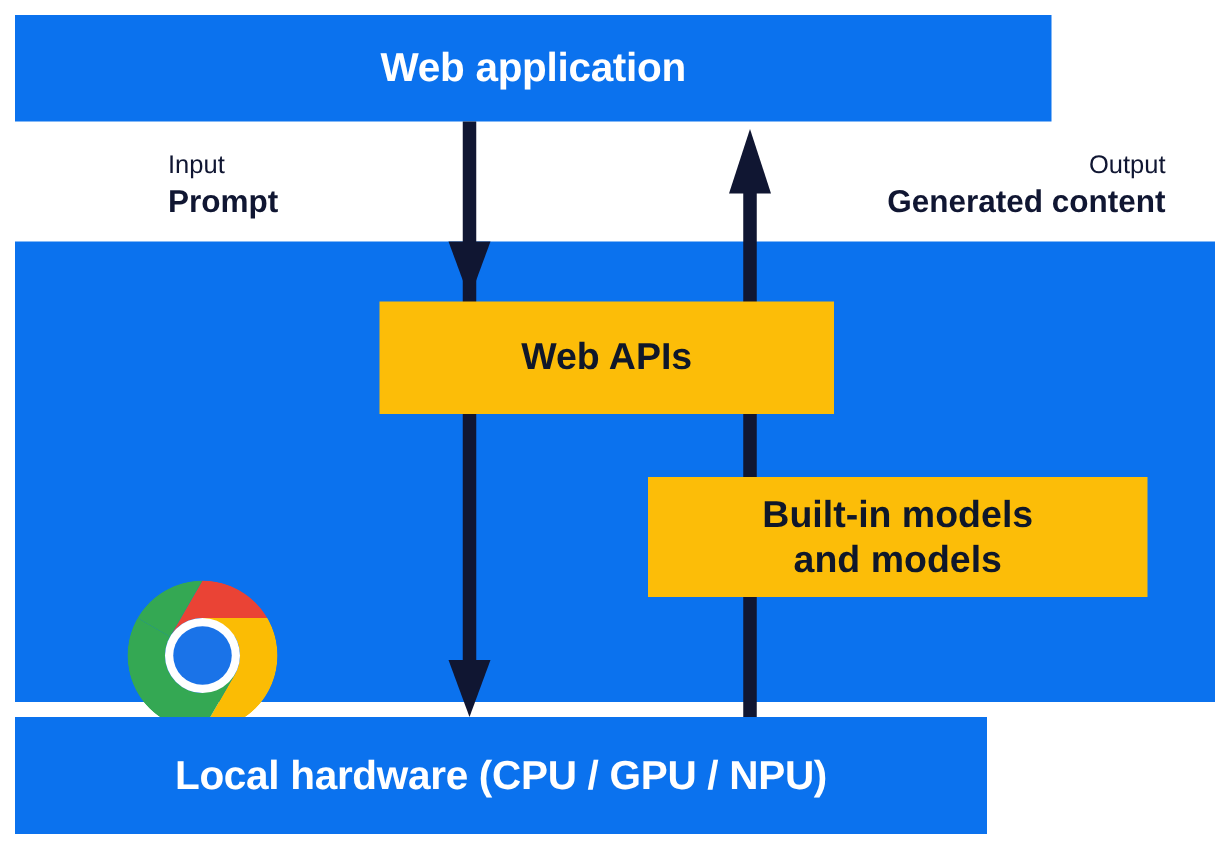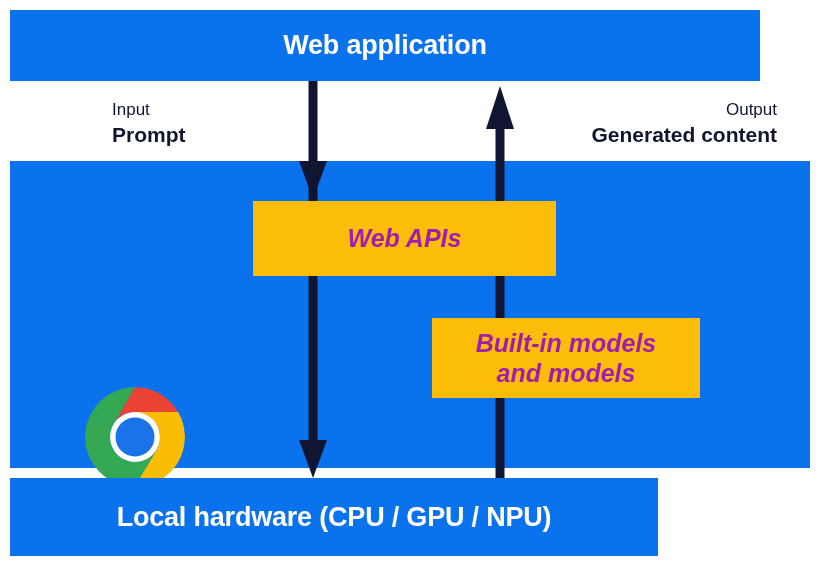--- a/index.html
+++ b/index.html
@@ -22,21 +22,21 @@
   .band {
     position: absolute;
     background: #0B72EE;
     display: flex;
     align-items: center;
     justify-content: center;
   }
   #band-web-application {
     left: 10px;
     top: 10px;
-    width: 750px;
+    width: 691px;
     height: 71px;
   }
   #band-browser {
     left: 10px;
     top: 161px;
     width: 800px;
     height: 307px;
     display: block;
   }
   #band-local-hardware {
@@ -124,36 +124,35 @@
   }
 
   
   .module-box {
     position: absolute;
     background: #FCBD08;
     display: flex;
     align-items: center;
     justify-content: center;
     text-align: center;
-    color: #a21caf;
+    color: #0f172a;
     font-weight: bold;
     z-index: 5;
-    font-style: italic;
   }
   #module-web-apis {
     left: 253px;
     top: 201px;
     width: 303px;
     height: 75px;
     font-size: 25px;
   }
   #module-built-in-models {
     left: 432px;
     top: 318px;
-    width: 268px;
+    width: 333px;
     height: 80px;
     font-size: 25px;
     line-height: 1.22;
   }
   .module-label {
     padding: 0 10px;
   }
 </style>
 </head>
 <body>

